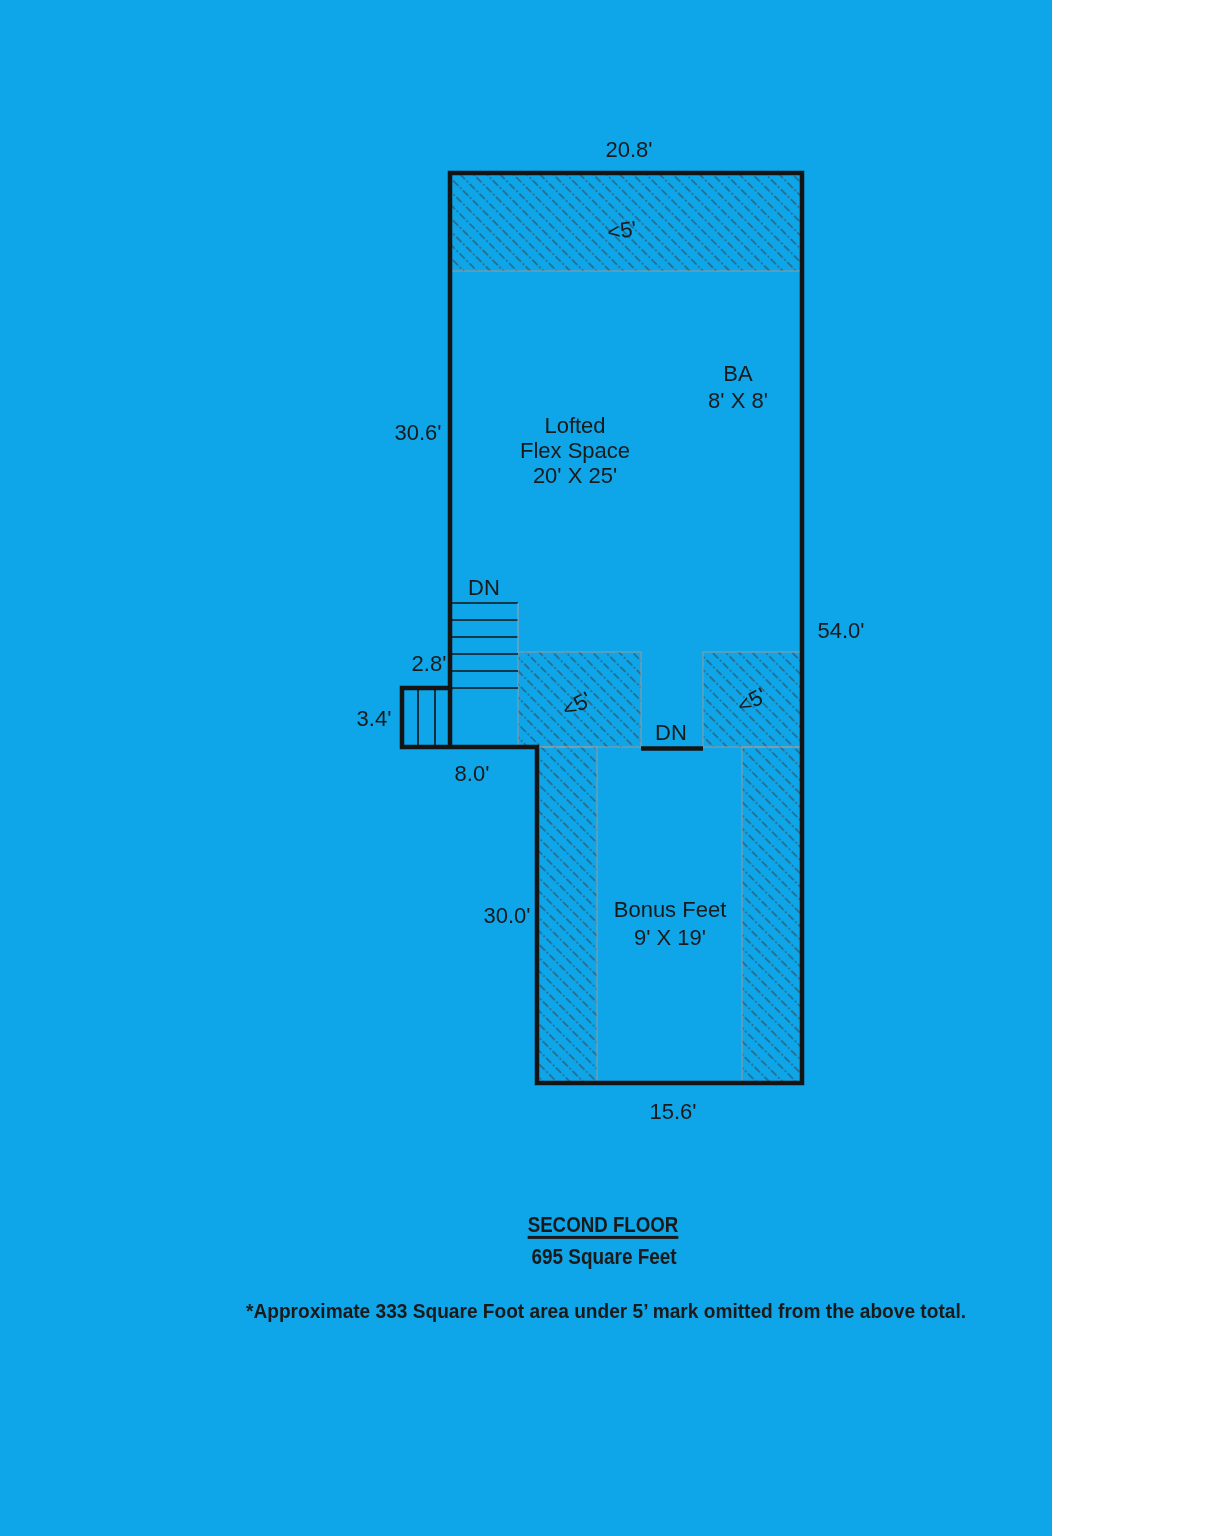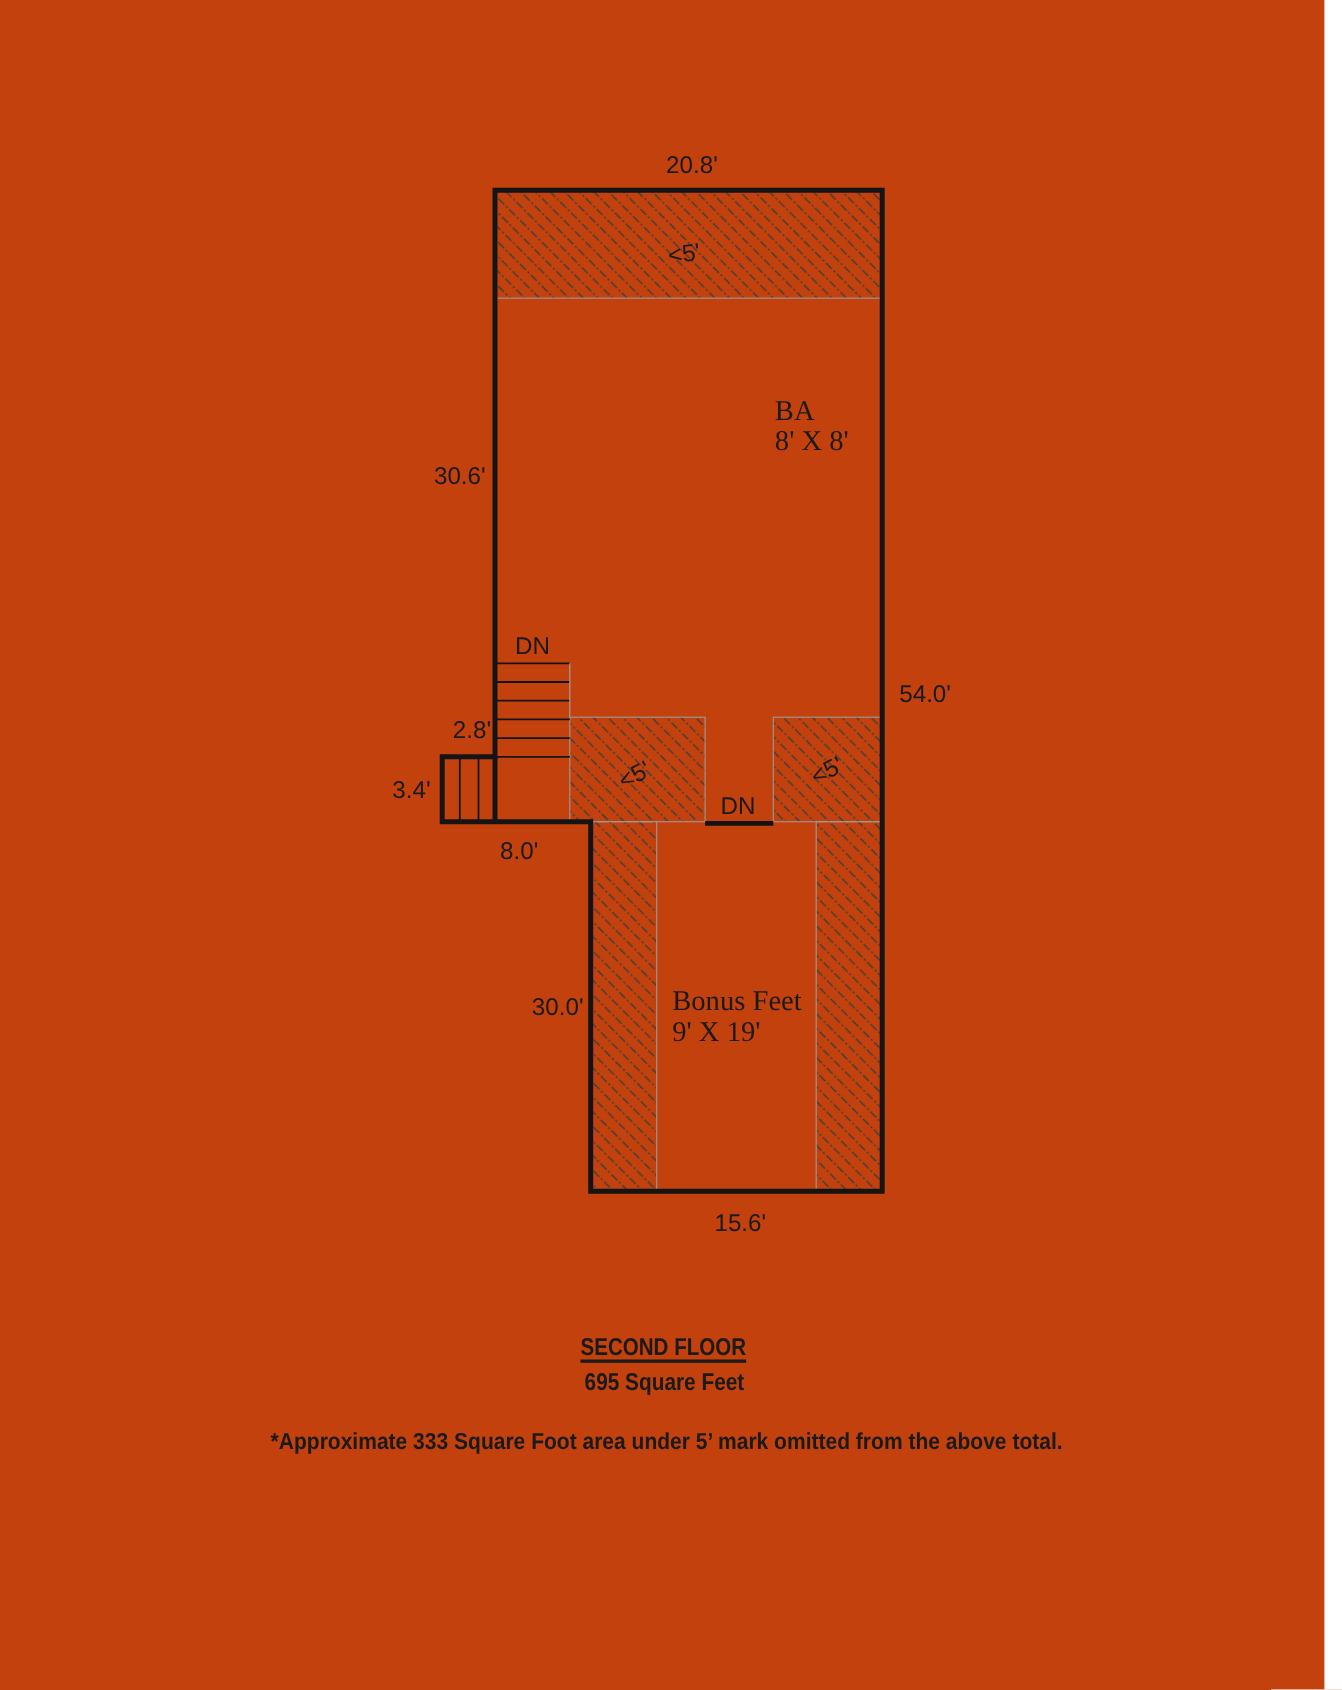--- a/index.html
+++ b/index.html
@@ -1,39 +1,39 @@
 <!DOCTYPE html>
 <html><head>
 <meta charset="utf-8">
 <style>
   html,body{margin:0;padding:0;background:#ffffff;}
   .page{
     position:relative;
-    width:1204px;height:1536px;
-    background:#c2410c;
+    width:1052px;height:1536px;
+    background:#0ea5e9;
     font-family:"Liberation Sans",sans-serif;
     color:#1a1a1a;
     overflow:hidden;
   }
   .plan-svg{position:absolute;left:0;top:0;}
   .hatch{fill:url(#hatchPat);stroke:#9b9b9b;stroke-width:1;}
   .wall{fill:none;stroke:#141414;stroke-width:4.5;stroke-linejoin:miter;}
   .tread{stroke:#141414;stroke-width:1.6;fill:none;}
   .thinline{stroke:#a5a5a5;stroke-width:1;}
   .thickline{stroke:#141414;stroke-width:4.5;}
 
   .lbl{
     position:absolute;
     transform:translate(-50%,-50%);
     white-space:nowrap;
     font-size:22px;
     line-height:1.1;
     color:#1a1a1a;
   }
-  .room{font-size:26px;text-align:left;font-family:Liberation Serif, serif;}
+  .room{font-size:22px;text-align:center;}
   .room .ln{white-space:nowrap;}
   .rot28{transform:translate(-50%,-50%) rotate(-28deg);}
   .rot8{transform:translate(-50%,-50%) rotate(-8deg);}
   .ftitle{
     font-size:22px;font-weight:bold;
     transform:translate(-50%,-50%) scaleX(.85);
     text-decoration:underline;
     text-decoration-thickness:2.5px;
     text-underline-offset:4px;
   }
@@ -82,20 +82,25 @@
   <div class="lbl rot28" style="left:752px;top:701px">&lt;5'</div>
 
   <div class="lbl" style="left:484px;top:588px">DN</div>
   <div class="lbl" style="left:671px;top:733px">DN</div>
 
   <div class="lbl room" style="left:738px;top:387px;line-height:27px">
     <div class="ln">BA</div>
     <div class="ln">8' X 8'</div>
   </div>
 
+  <div class="lbl room" style="left:575px;top:450px;line-height:25px">
+    <div class="ln">Lofted</div>
+    <div class="ln">Flex Space</div>
+    <div class="ln">20' X 25'</div>
+  </div>
 
   <div class="lbl room" style="left:670px;top:924px;line-height:28px">
     <div class="ln">Bonus Feet</div>
     <div class="ln">9' X 19'</div>
   </div>
 
   <div class="lbl ftitle" style="left:603px;top:1225px">SECOND FLOOR</div>
   <div class="lbl farea" style="left:604px;top:1257px">695 Square Feet</div>
   <div class="lbl fnote" style="left:606px;top:1311px">*Approximate 333 Square Foot area under 5’ mark omitted from the above total.</div>
 

